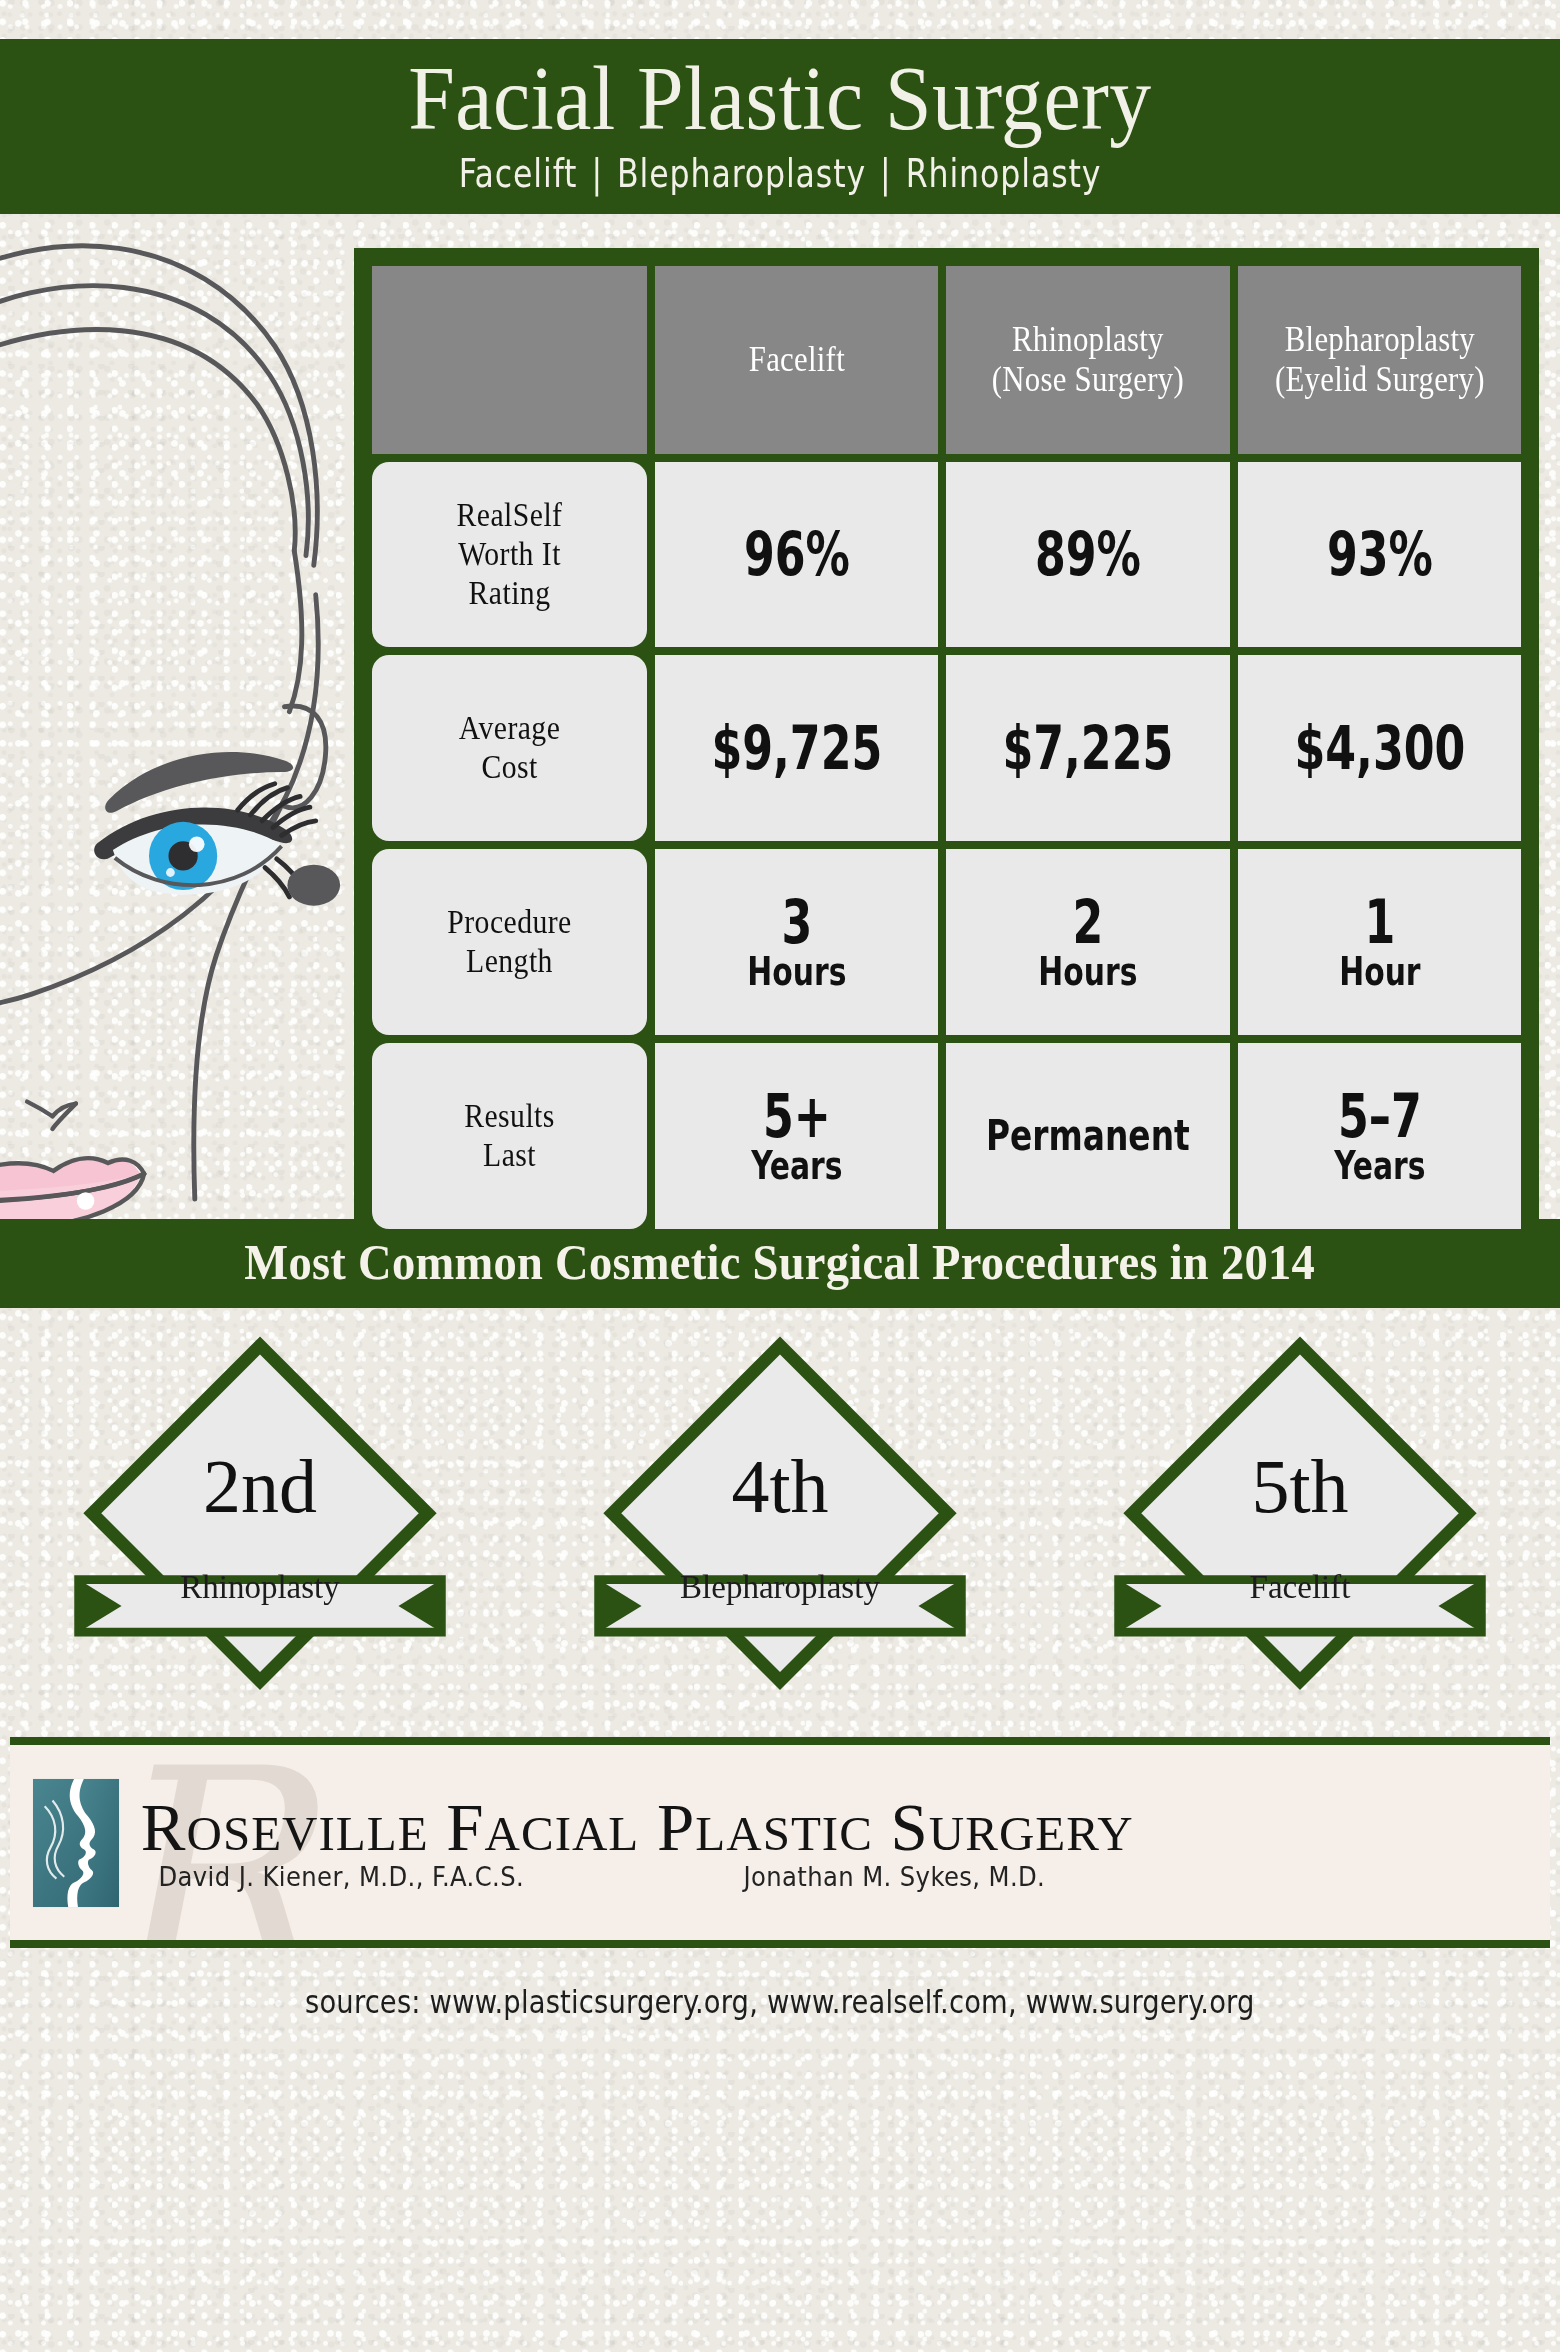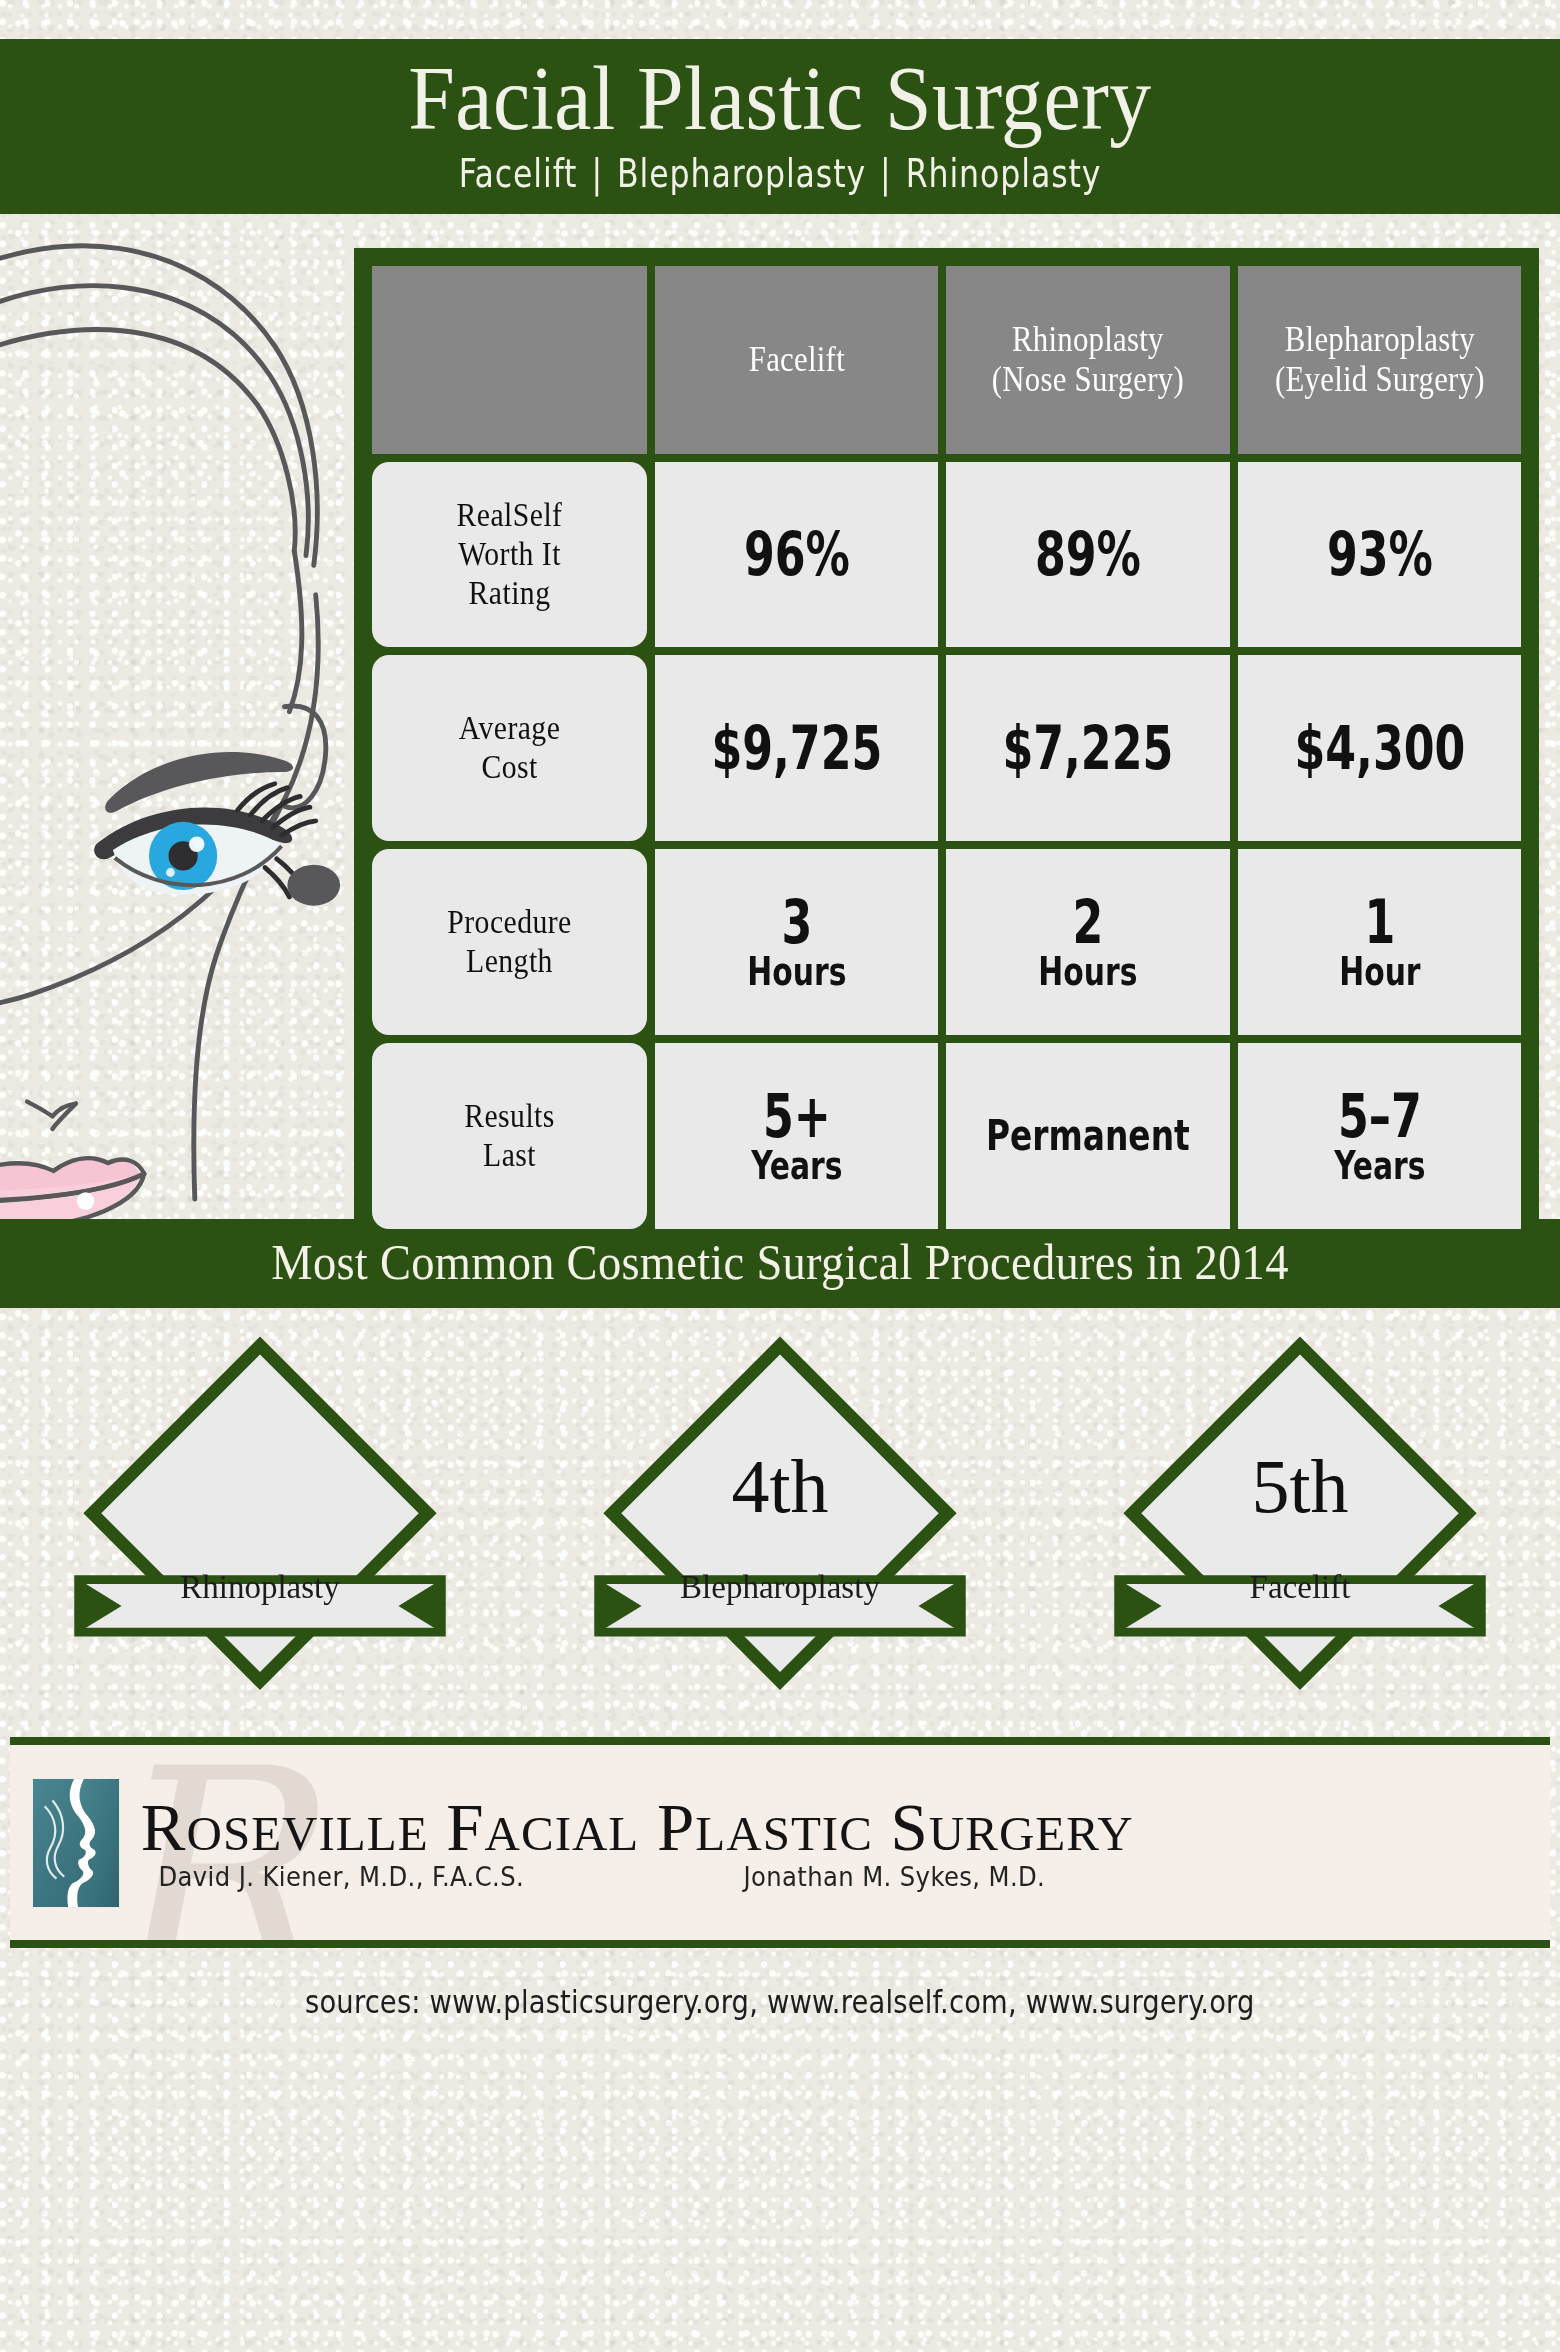--- a/index.html
+++ b/index.html
@@ -112,20 +112,21 @@
   td.val .perm{display:block;font-size:43px;transform:scaleX(.85);}
 
   
   .banner{
     background:#2b5113;
     color:#f5f3e9;
     text-align:center;
     padding:13.7px 0 17.6px 0;
     font-size:50px;
     letter-spacing:0.3px;
+    font-weight:bold;
   }
   .banner span{display:inline-block;transform:scaleX(.93);}
 
   
   .badges{
     position:relative;
     height:429px;
     display:flex;
     justify-content:space-around;
     align-items:flex-start;
@@ -401,20 +402,21 @@
 
   <div class="badges">
 
     <div class="badge">
       <svg width="390" height="390" viewBox="0 0 400 400" xmlns="http://www.w3.org/2000/svg">
         <polygon points="200,18 372,190 200,362 28,190" fill="#eaeaea" stroke="#2b5113" stroke-width="13"></polygon>
         <polygon points="14,258 386,258 386,312 14,312" fill="#eaeaea" stroke="#2b5113" stroke-width="9"></polygon>
         <polygon points="14,258 58,285 14,312" fill="#2b5113"></polygon>
         <polygon points="386,258 342,285 386,312" fill="#2b5113"></polygon>
       </svg>
+      <div class="rank">2nd</div>
       <div class="label">Rhinoplasty</div>
     </div>
 
     <div class="badge">
       <svg width="390" height="390" viewBox="0 0 400 400" xmlns="http://www.w3.org/2000/svg">
         <polygon points="200,18 372,190 200,362 28,190" fill="#eaeaea" stroke="#2b5113" stroke-width="13"></polygon>
         <polygon points="14,258 386,258 386,312 14,312" fill="#eaeaea" stroke="#2b5113" stroke-width="9"></polygon>
         <polygon points="14,258 58,285 14,312" fill="#2b5113"></polygon>
         <polygon points="386,258 342,285 386,312" fill="#2b5113"></polygon>
       </svg>

